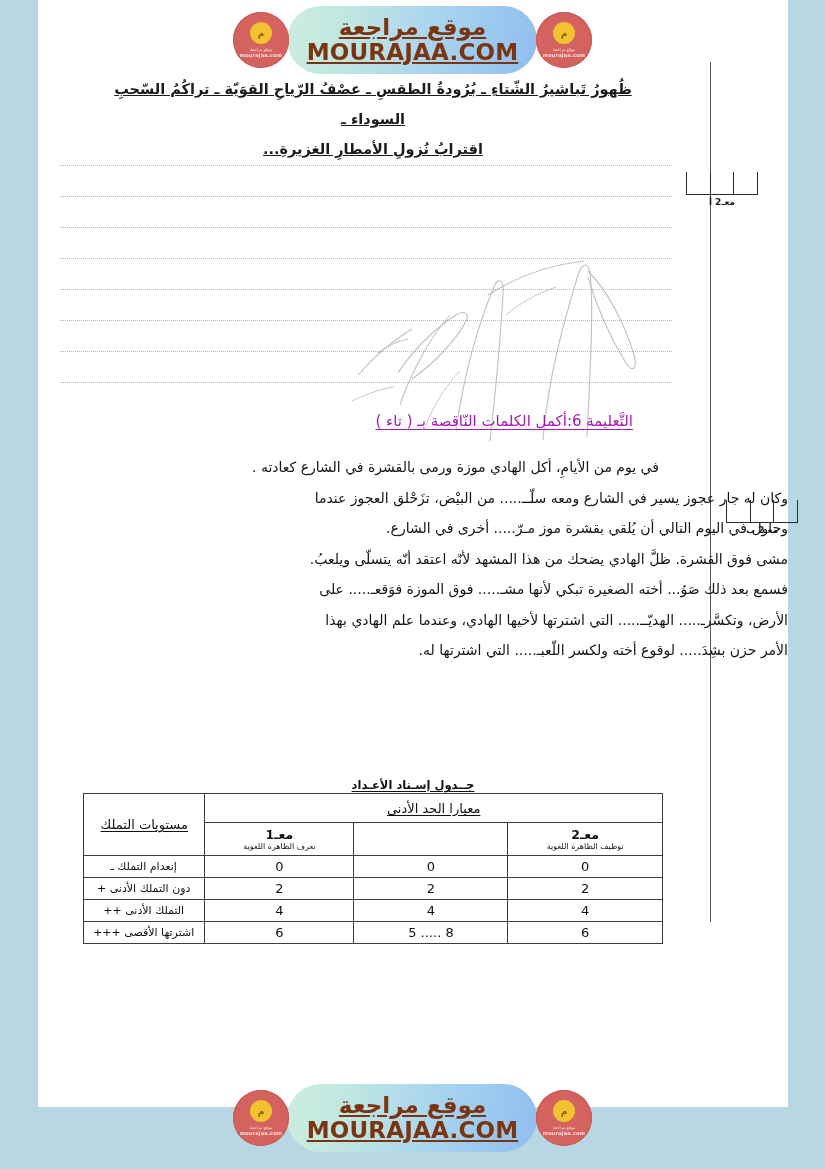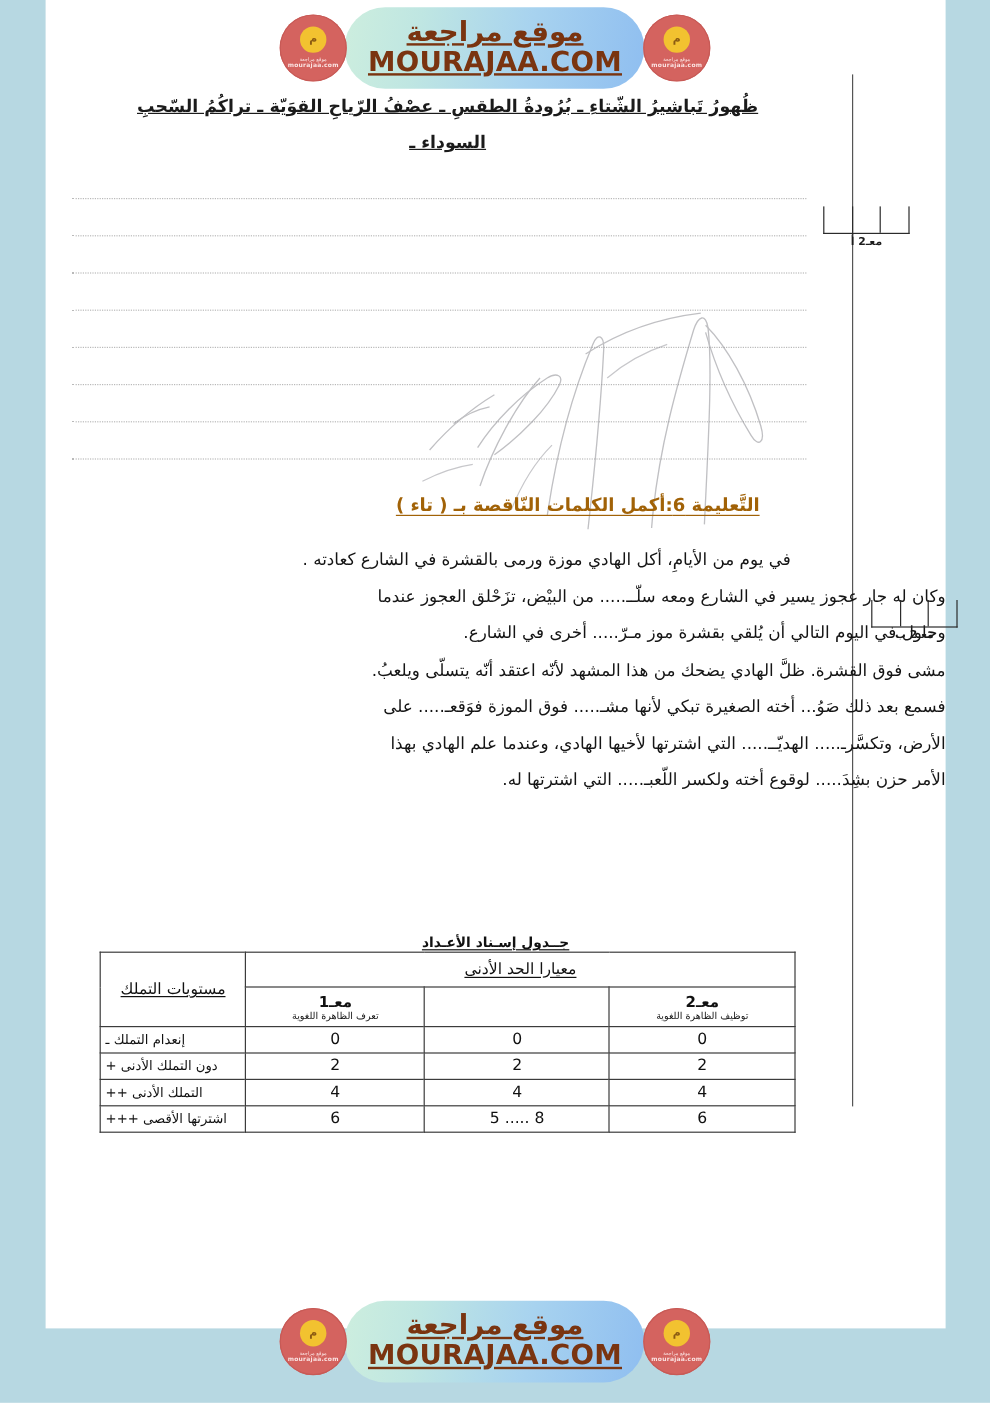--- a/index.html
+++ b/index.html
@@ -77,21 +77,21 @@
   .scorebox .cells{border-left:1.6px solid #2b2b2b;border-right:1.6px solid #2b2b2b;}
   .scorebox .tag{
     direction:rtl;text-align:center;font-size:9px;font-weight:bold;color:#1b1b1b;
     margin-top:2px;
   }
   #scorebox-a{left:686px;top:172px;}
   #scorebox-b{left:726px;top:500px;}
   
   .ex-title{
     position:absolute;right:155px;top:412px;
-    direction:rtl;font-size:15px;font-weight:bold;color:#a16207;
+    direction:rtl;font-size:15px;font-weight:normal;color:#a21caf;
     text-decoration:underline;text-underline-offset:3px;
   }
   .para{
     position:absolute;right:0px;top:452px;width:655px;
     direction:rtl;text-align:justify;color:#141414;
     font-size:14px;line-height:30.5px;padding-left:8px;box-sizing:border-box;
   }
   .para p{margin:0;}
   .para .ind{display:inline-block;width:18px;}
   
@@ -107,36 +107,37 @@
     border-collapse:collapse;direction:rtl;
     font-size:11.5px;color:#111;
   }
   table.grades th,table.grades td{
     border:1px solid #3c3c3c;padding:1px 4px;text-align:center;vertical-align:middle;
   }
   table.grades .hmain{height:26px;font-size:13px;font-weight:normal;text-decoration:underline;text-underline-offset:2px;}
   table.grades .hsub{height:30px;}
   table.grades .hsub b{font-size:12.5px;display:block;}
   table.grades .hsub span{font-size:8px;display:block;font-weight:normal;}
-  table.grades .lvl{text-align:left;font-size:11px;padding-right:5px;}
+  table.grades .lvl{text-align:center;font-size:11px;padding-right:5px;}
   table.grades td.num{font-size:13px;height:19px;}
   .c-lvl{width:118px;}
   .c-m1{width:150px;}
   .c-m2a{width:156px;}
   .c-m2b{width:156px;}
 </style>
 </head>
 <body>
 
 <div class="sheet">
 
   <div class="sheet-rule"></div>
 
   <div class="intro">
     <div>ظُهورُ تَباشيرُ الشّتاءِ ـ بُرُودةُ الطقسِ ـ عصْفُ الرّياحِ القوَيّة ـ تراكُمُ السّحبِ السوداء ـ</div>
+    <div>اقترابُ نُزولِ الأمطارِ الغزيرةِ...</div>
   </div>
 
   <div class="dotline" style="top:165px"></div>
   <div class="dotline" style="top:196px"></div>
   <div class="dotline" style="top:227px"></div>
   <div class="dotline" style="top:258px"></div>
   <div class="dotline" style="top:289px"></div>
   <div class="dotline" style="top:320px"></div>
   <div class="dotline" style="top:351px"></div>
   <div class="dotline" style="top:382px"></div>

